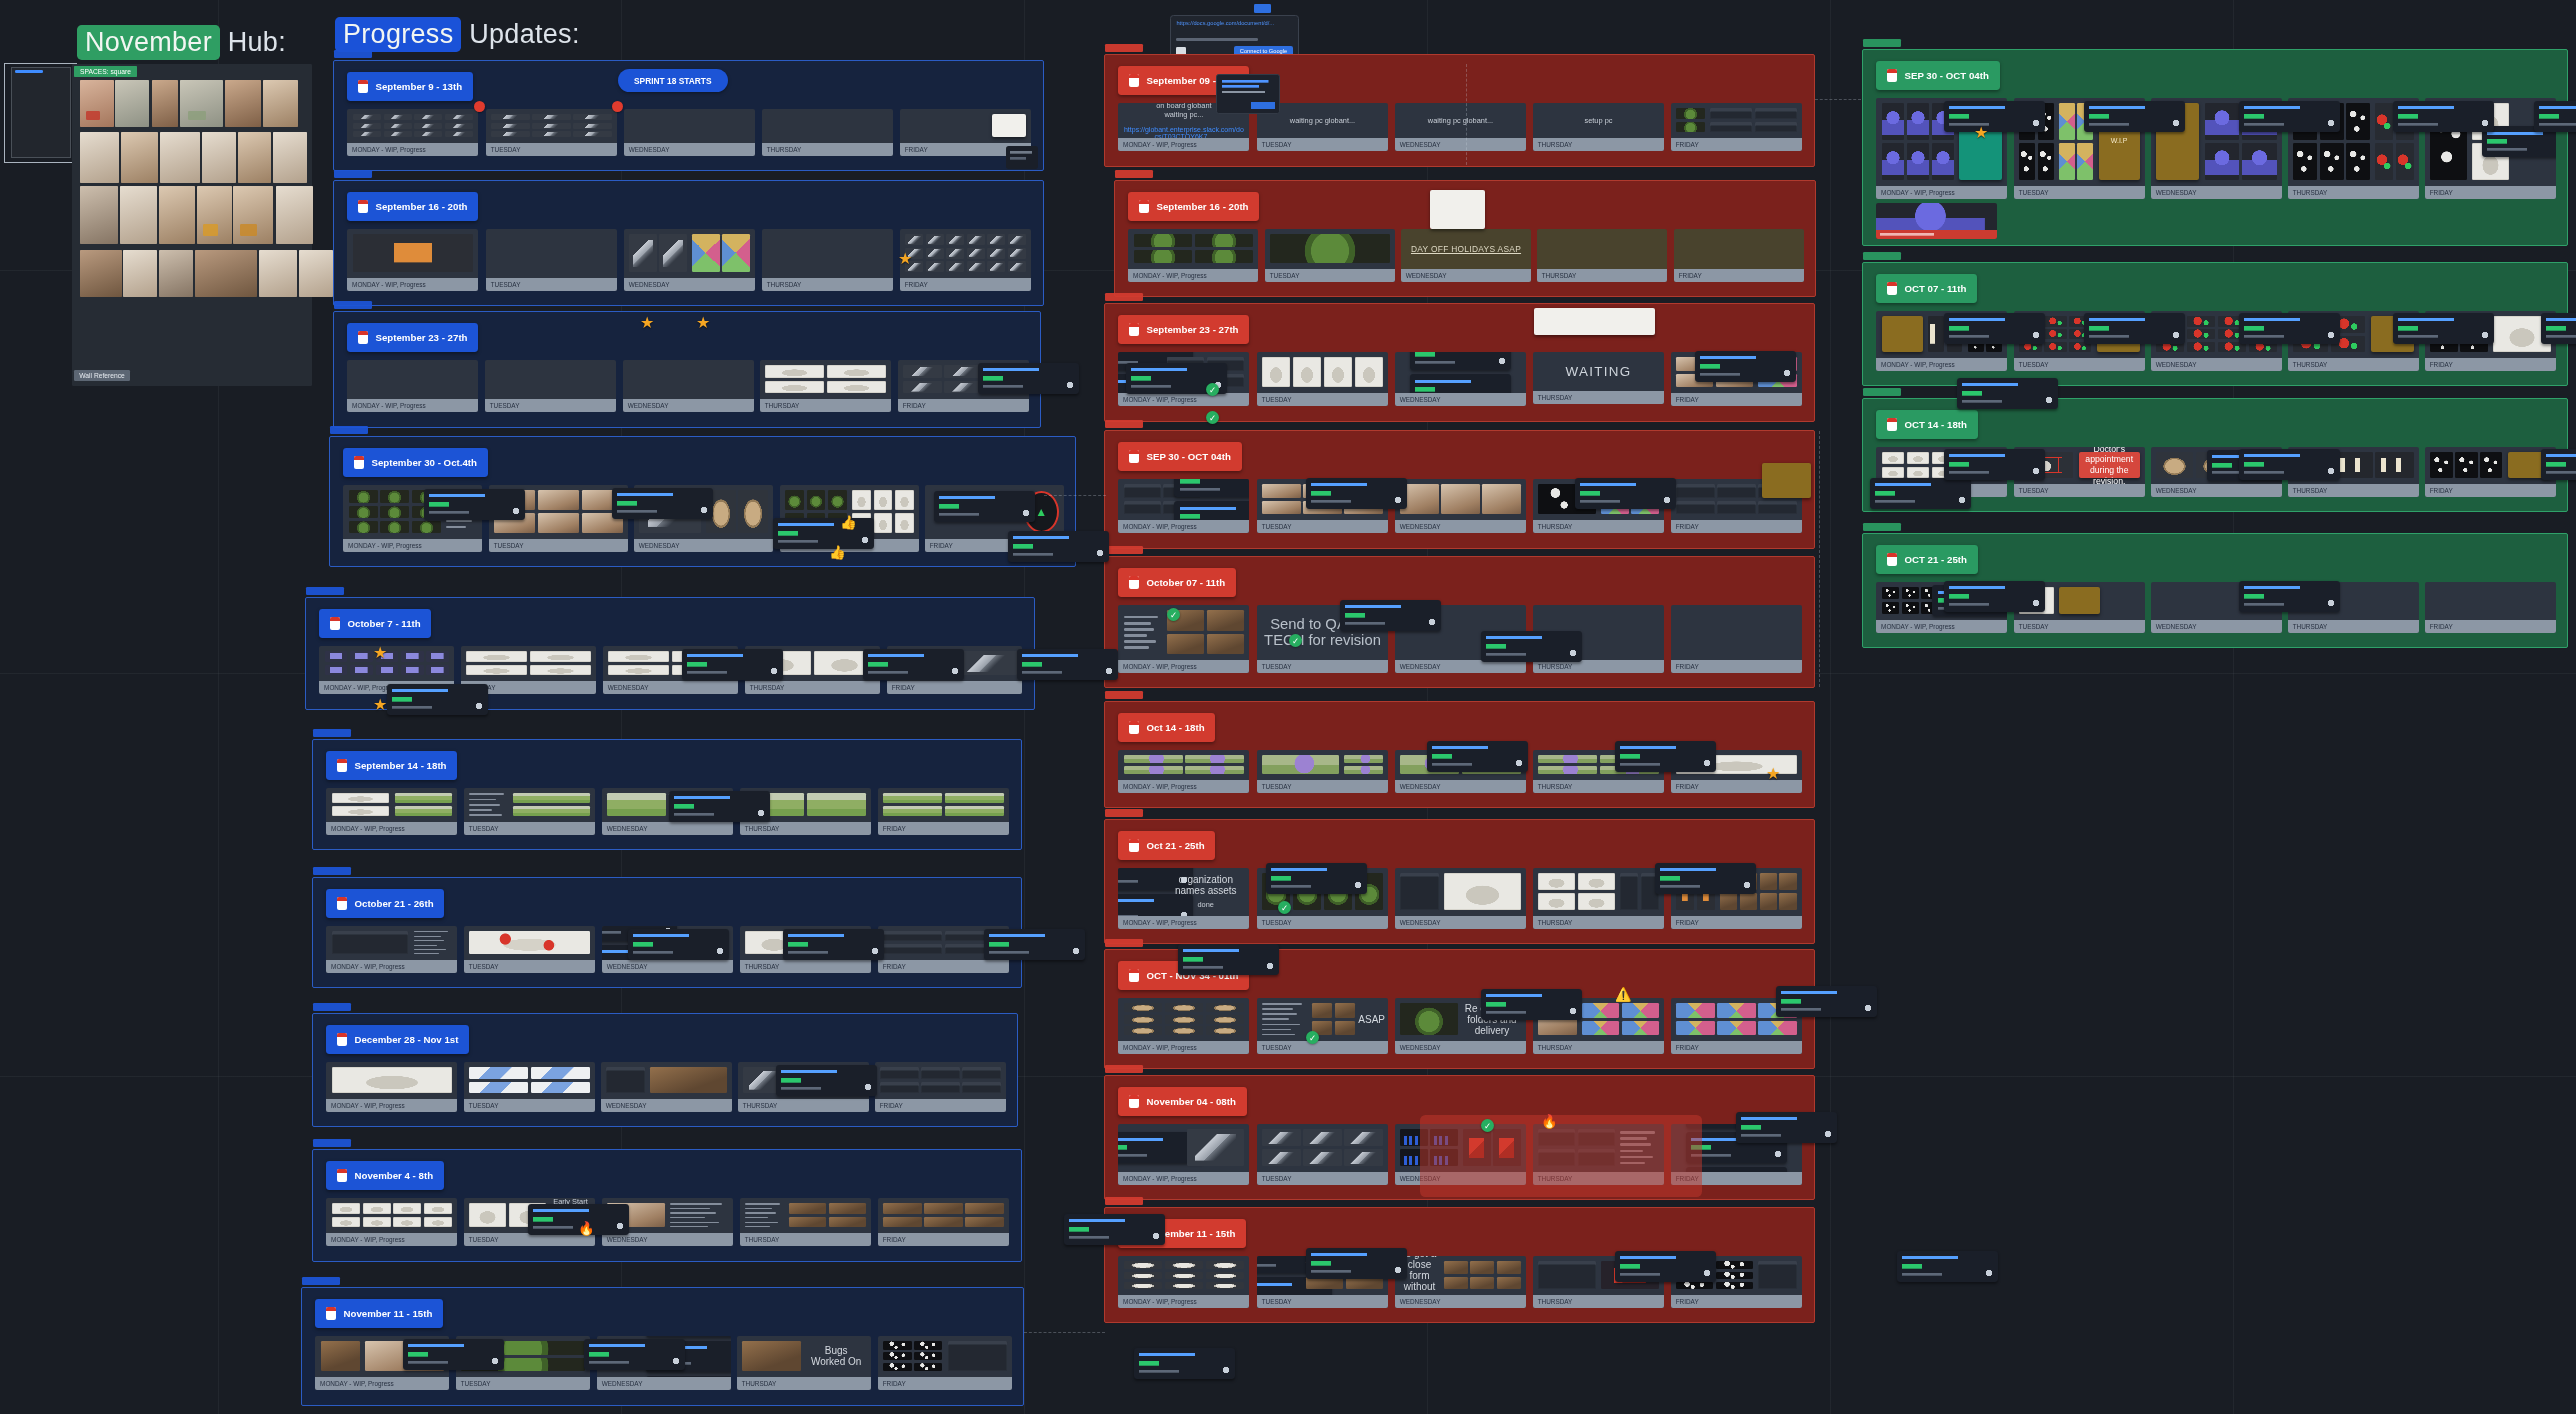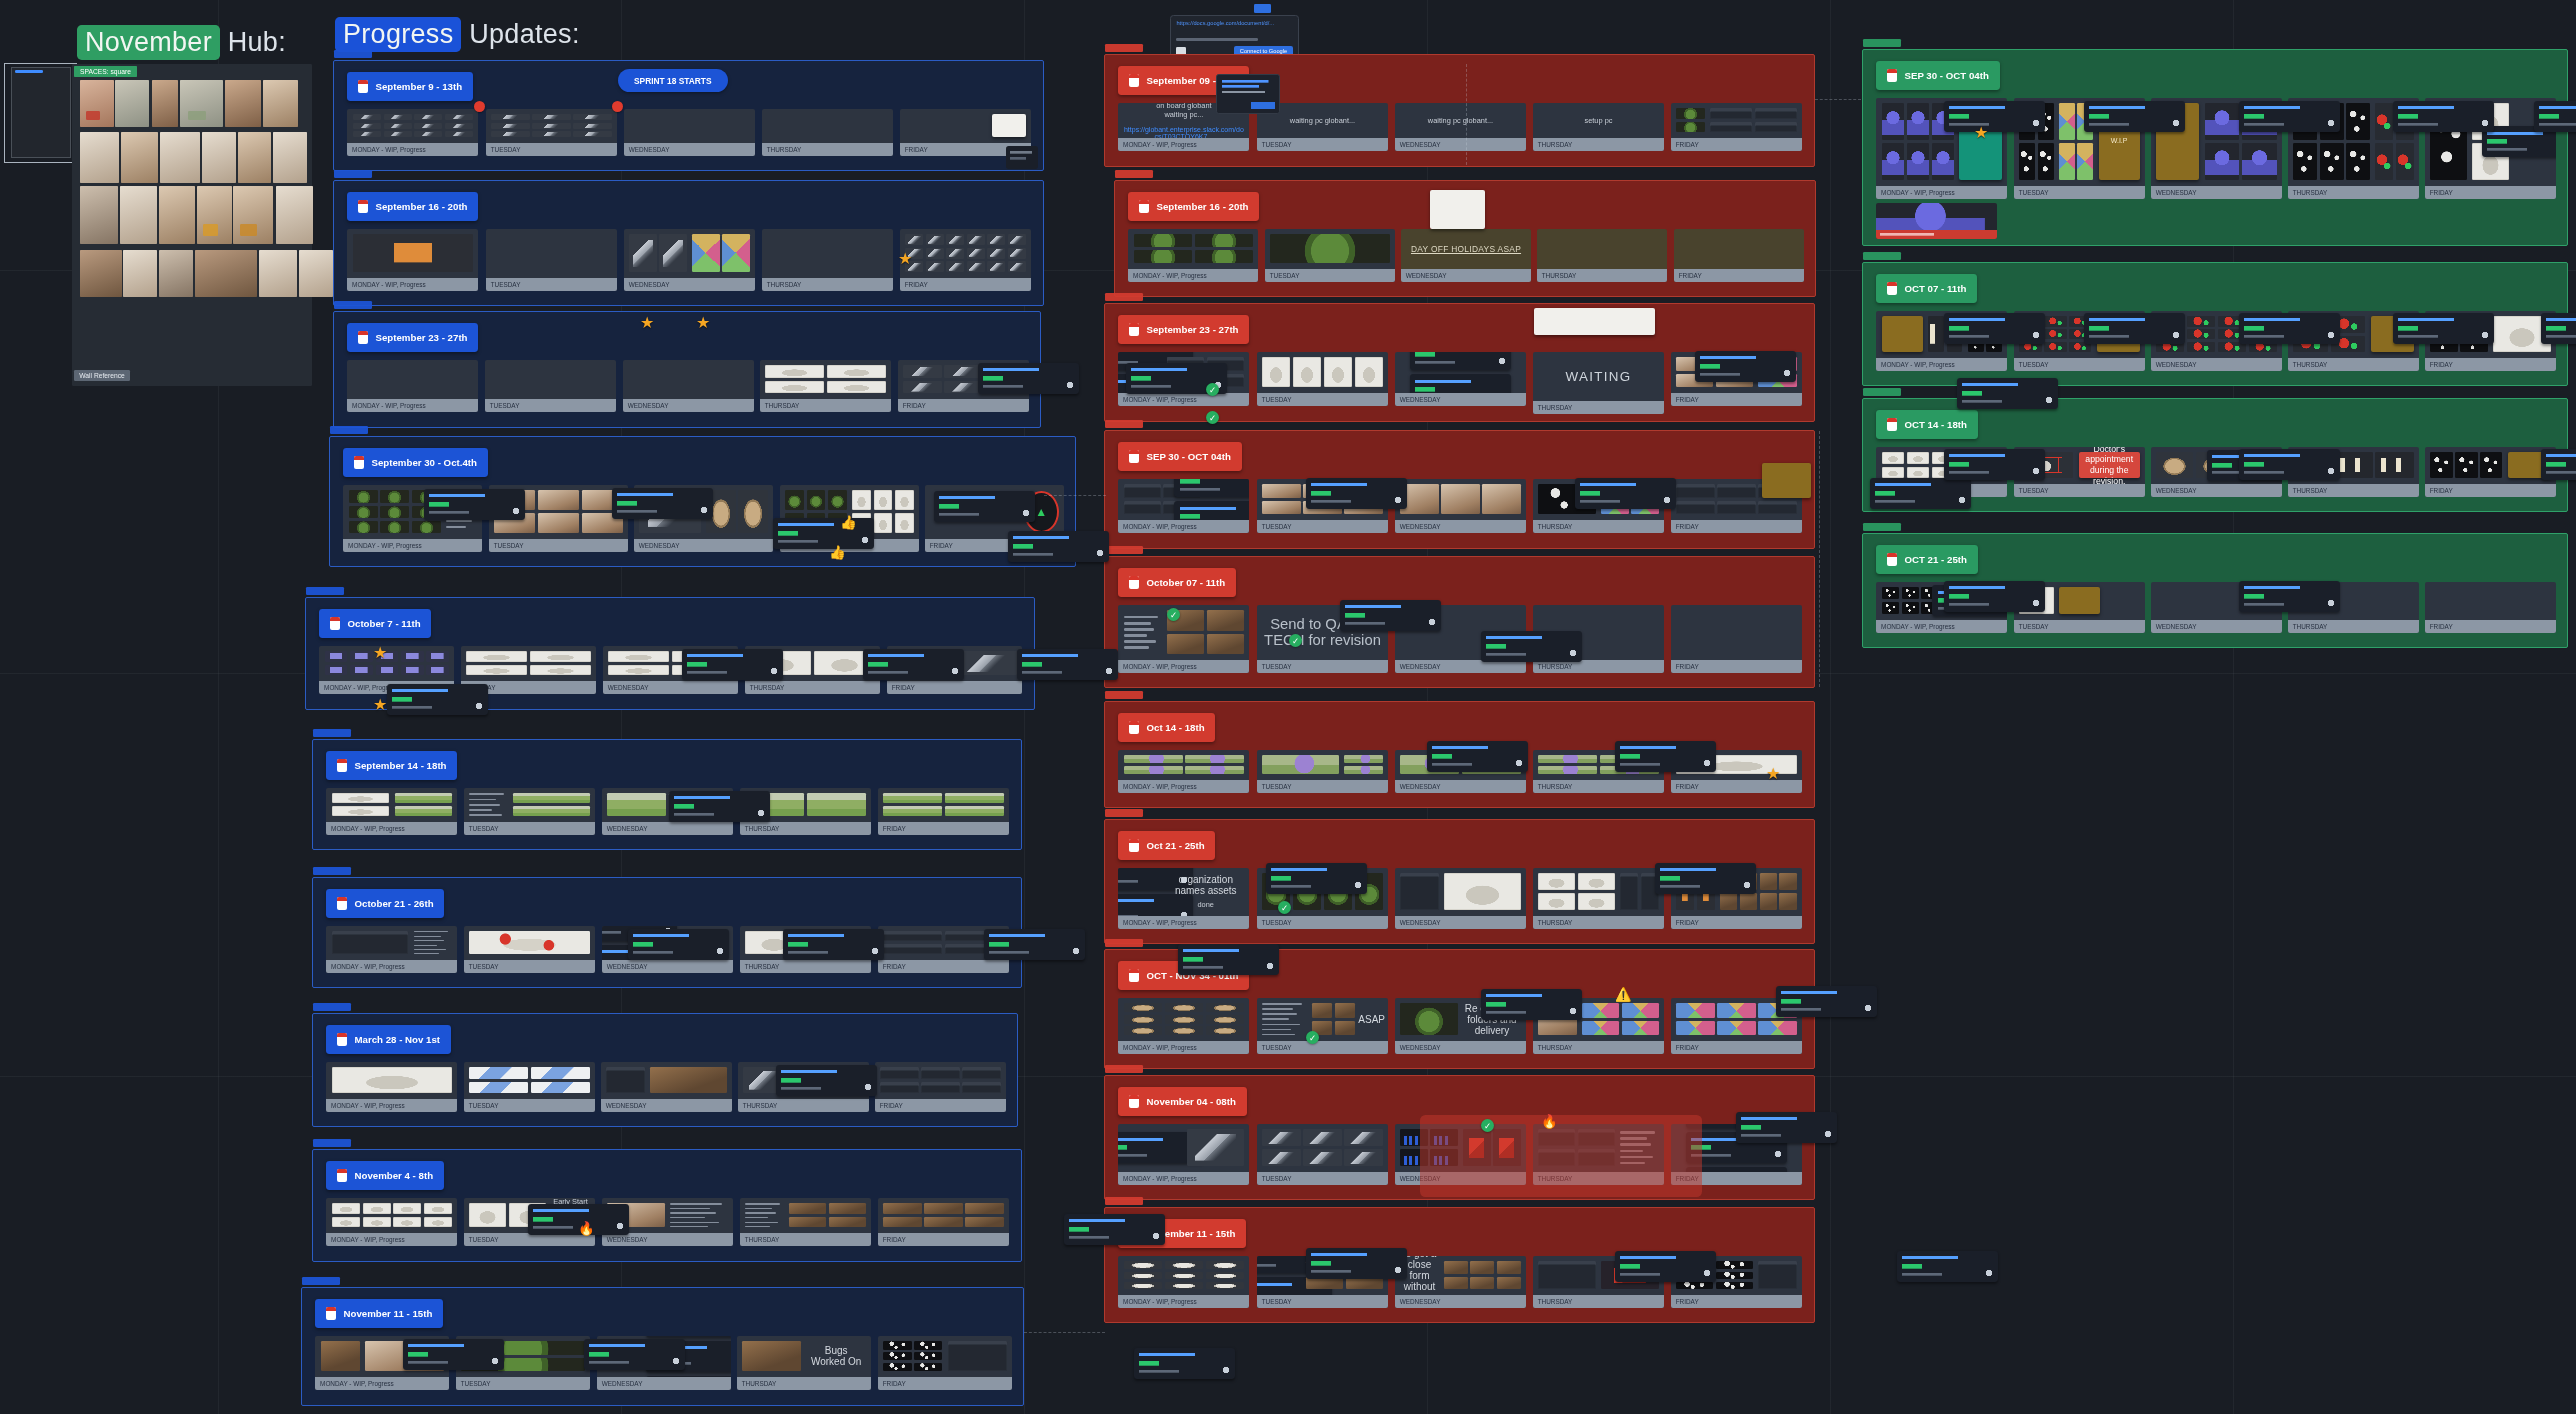--- a/index.html
+++ b/index.html
@@ -633,21 +633,21 @@
         </div>
         <div class="chip abs" style="left: 315px; top: 51px;"></div>
         <div class="chip abs" style="left: 470px; top: 51px;"></div>
         <div class="chip abs" style="left: 671px; top: 51px;"></div>
         <div class="chip abs" style="left: 865px; top: 66px;"></div>
       </div>
       <div class="frame navy" style="left: 312px; top: 1013px; width: 706px; height: 114px;">
         <div class="ftag navy"></div>
         <div class="badge navy">
           <div class="cal"></div>
-          <span>March 28 - Nov 1st</span>
+          <span>December 28 - Nov 1st</span>
         </div>
         <div class="card" style="left: 13.4px; top: 48px; width: 131px; height: 50px;">
           <div class="cbody">
             <div class="tgrid" style="flex: 1 1 0%; grid-template-columns: repeat(1, 1fr); grid-template-rows: repeat(1, 1fr);">
               <div class="cell c-sk"></div>
             </div>
           </div>
           <div class="caption">MONDAY - WIP, Progress</div>
         </div>
         <div class="card" style="left: 151px; top: 48px; width: 131px; height: 50px;">
@@ -977,21 +977,21 @@
         </div>
         <div class="card" style="left: 290px; top: 48px; width: 131px; height: 54px;">
           <div class="cbody">
             <div class="titem" style="flex: 1 1 0%; gap: 4px;">
               <div class="chip"></div>
               <div class="chip"></div>
             </div>
           </div>
           <div class="caption">WEDNESDAY</div>
         </div>
-        <div class="card" style="left: 428px; top: 48px; width: 131px; height: 62px;">
+        <div class="card" style="left: 428px; top: 48px; width: 131px; height: 52px;">
           <div class="cbody">
             <div class="titem t-big" style="flex: 1 1 0%;">WAITING</div>
           </div>
           <div class="caption">THURSDAY</div>
         </div>
         <div class="card" style="left: 566px; top: 48px; width: 131px; height: 54px;">
           <div class="cbody">
             <div class="tgrid" style="flex: 2 1 0%; grid-template-columns: repeat(2, 1fr); grid-template-rows: repeat(2, 1fr);">
               <div class="cell c-ph"></div>
               <div class="cell c-ph"></div>

